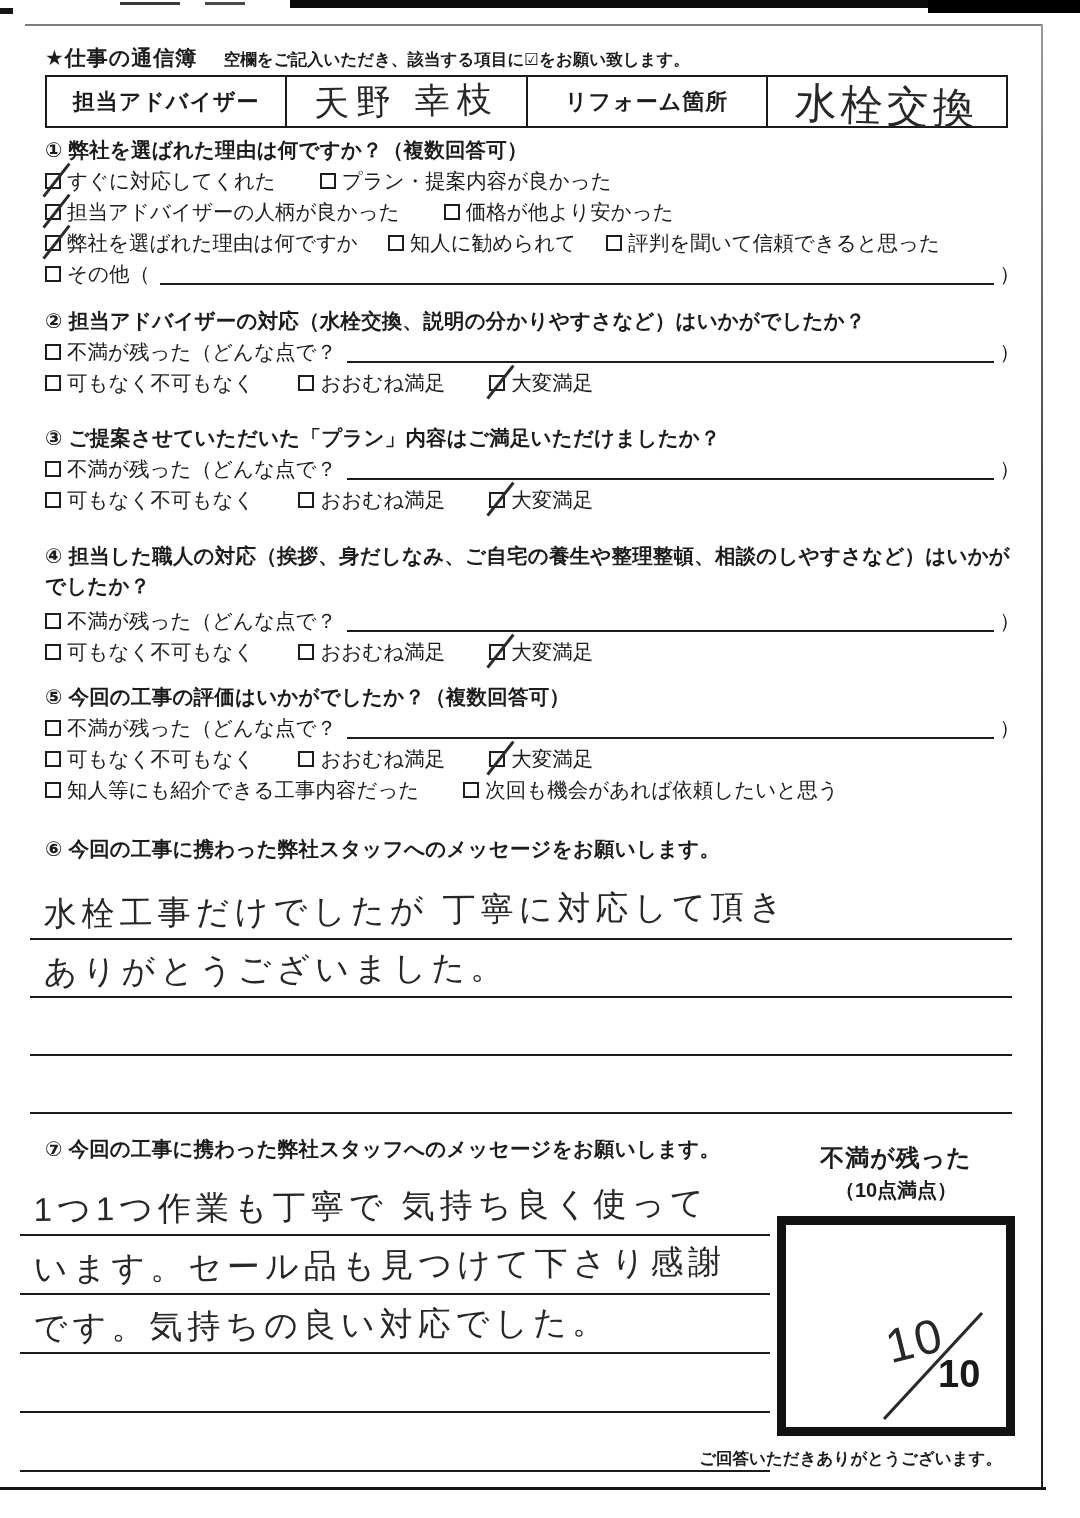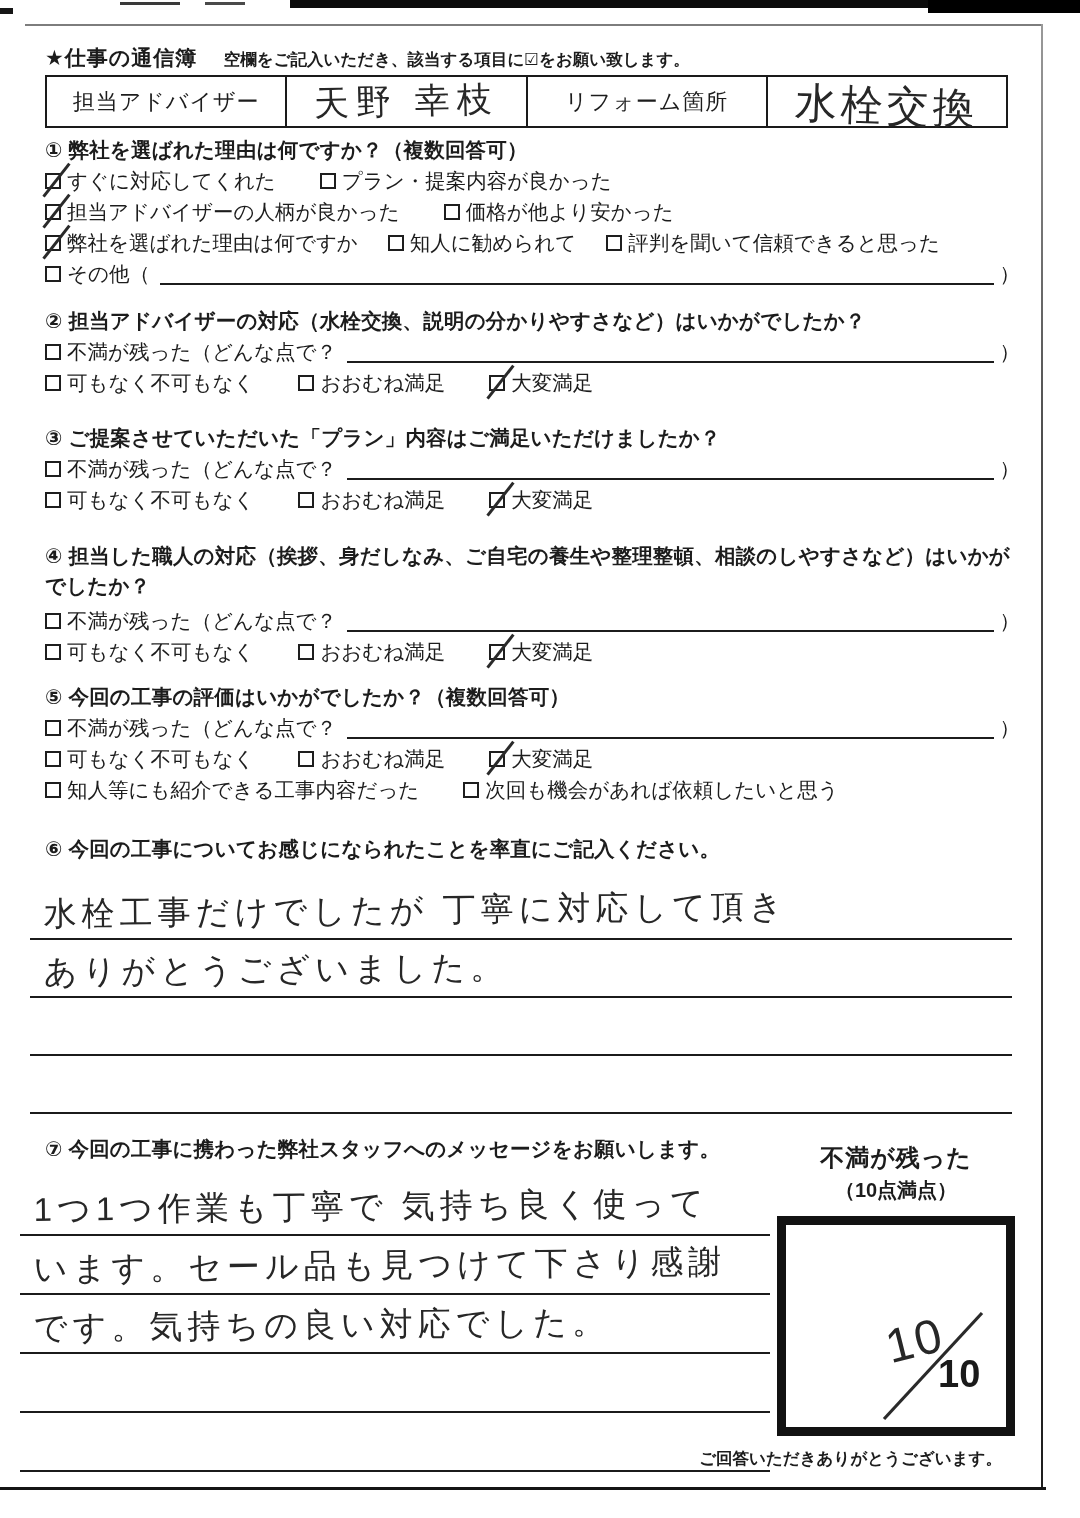--- a/index.html
+++ b/index.html
@@ -23,21 +23,21 @@
   .pb-bottom { position:absolute; left:0; top:1487px; width:1046px; height:3px; background:#141414; }
   
   .hdr { position:absolute; left:45px; top:44px; white-space:nowrap; }
   .hdr .title { font-size:21px; font-weight:700; letter-spacing:1px; }
   .hdr .instr { font-size:16.5px; font-weight:600; margin-left:22px; }
   
   .info-table { position:absolute; left:45px; top:75px; width:963px; height:53px;
                 display:flex; border:2.5px solid #1a1a1a; }
   .info-table .cell { flex:1; display:flex; align-items:center; justify-content:center; overflow:visible; }
   .info-table .cell + .cell { border-left:2.5px solid #1a1a1a; }
-  .info-table .printed { font-size:22px; font-weight:400; letter-spacing:1px; }
+  .info-table .printed { font-size:22px; font-weight:700; letter-spacing:1px; }
   
   .hand { color:#272727; font-weight:400; }
   .hand-name { font-size:35px; letter-spacing:7px; transform:rotate(-1.5deg); white-space:nowrap; }
   .hand-place { font-size:42px; letter-spacing:4px; transform:rotate(2deg) translateY(4px); white-space:nowrap; }
   
   .q { position:absolute; left:45px; width:975px; }
   .q-head { font-size:20.5px; font-weight:700; line-height:30px; letter-spacing:0.2px; }
   .row { display:flex; align-items:center; height:31px; font-size:20.5px; font-weight:500; white-space:nowrap; }
   .opt { display:inline-flex; align-items:center; margin-right:44px; }
   .opt:last-child { margin-right:0; }
@@ -263,21 +263,21 @@
       <span>知人等にも紹介できる工事内容だった</span>
     </span>
     <span class="opt">
       <span class="cb"></span>
       <span>次回も機会があれば依頼したいと思う</span>
     </span>
   </div>
 </div>
 
 <div class="q" style="top:834px">
-  <div class="q-head">⑥ 今回の工事についてお感じになられたことを率直にご記入ください。</div>
+  <div class="q-head">⑥ 今回の工事に携わった弊社スタッフへのメッセージをお願いします。</div>
   <div class="write-area" style="margin-left:-15px; width:982px; margin-top:24px">
     <div class="write-line" style="height:52px">
       <span class="hand hand-text">水栓工事だけでしたが 丁寧に対応して頂き</span>
     </div>
     <div class="write-line" style="height:58px">
       <span class="hand hand-text">ありがとうございました。</span>
     </div>
     <div class="write-line" style="height:58px">
       <span class="hand hand-text"></span>
     </div>

